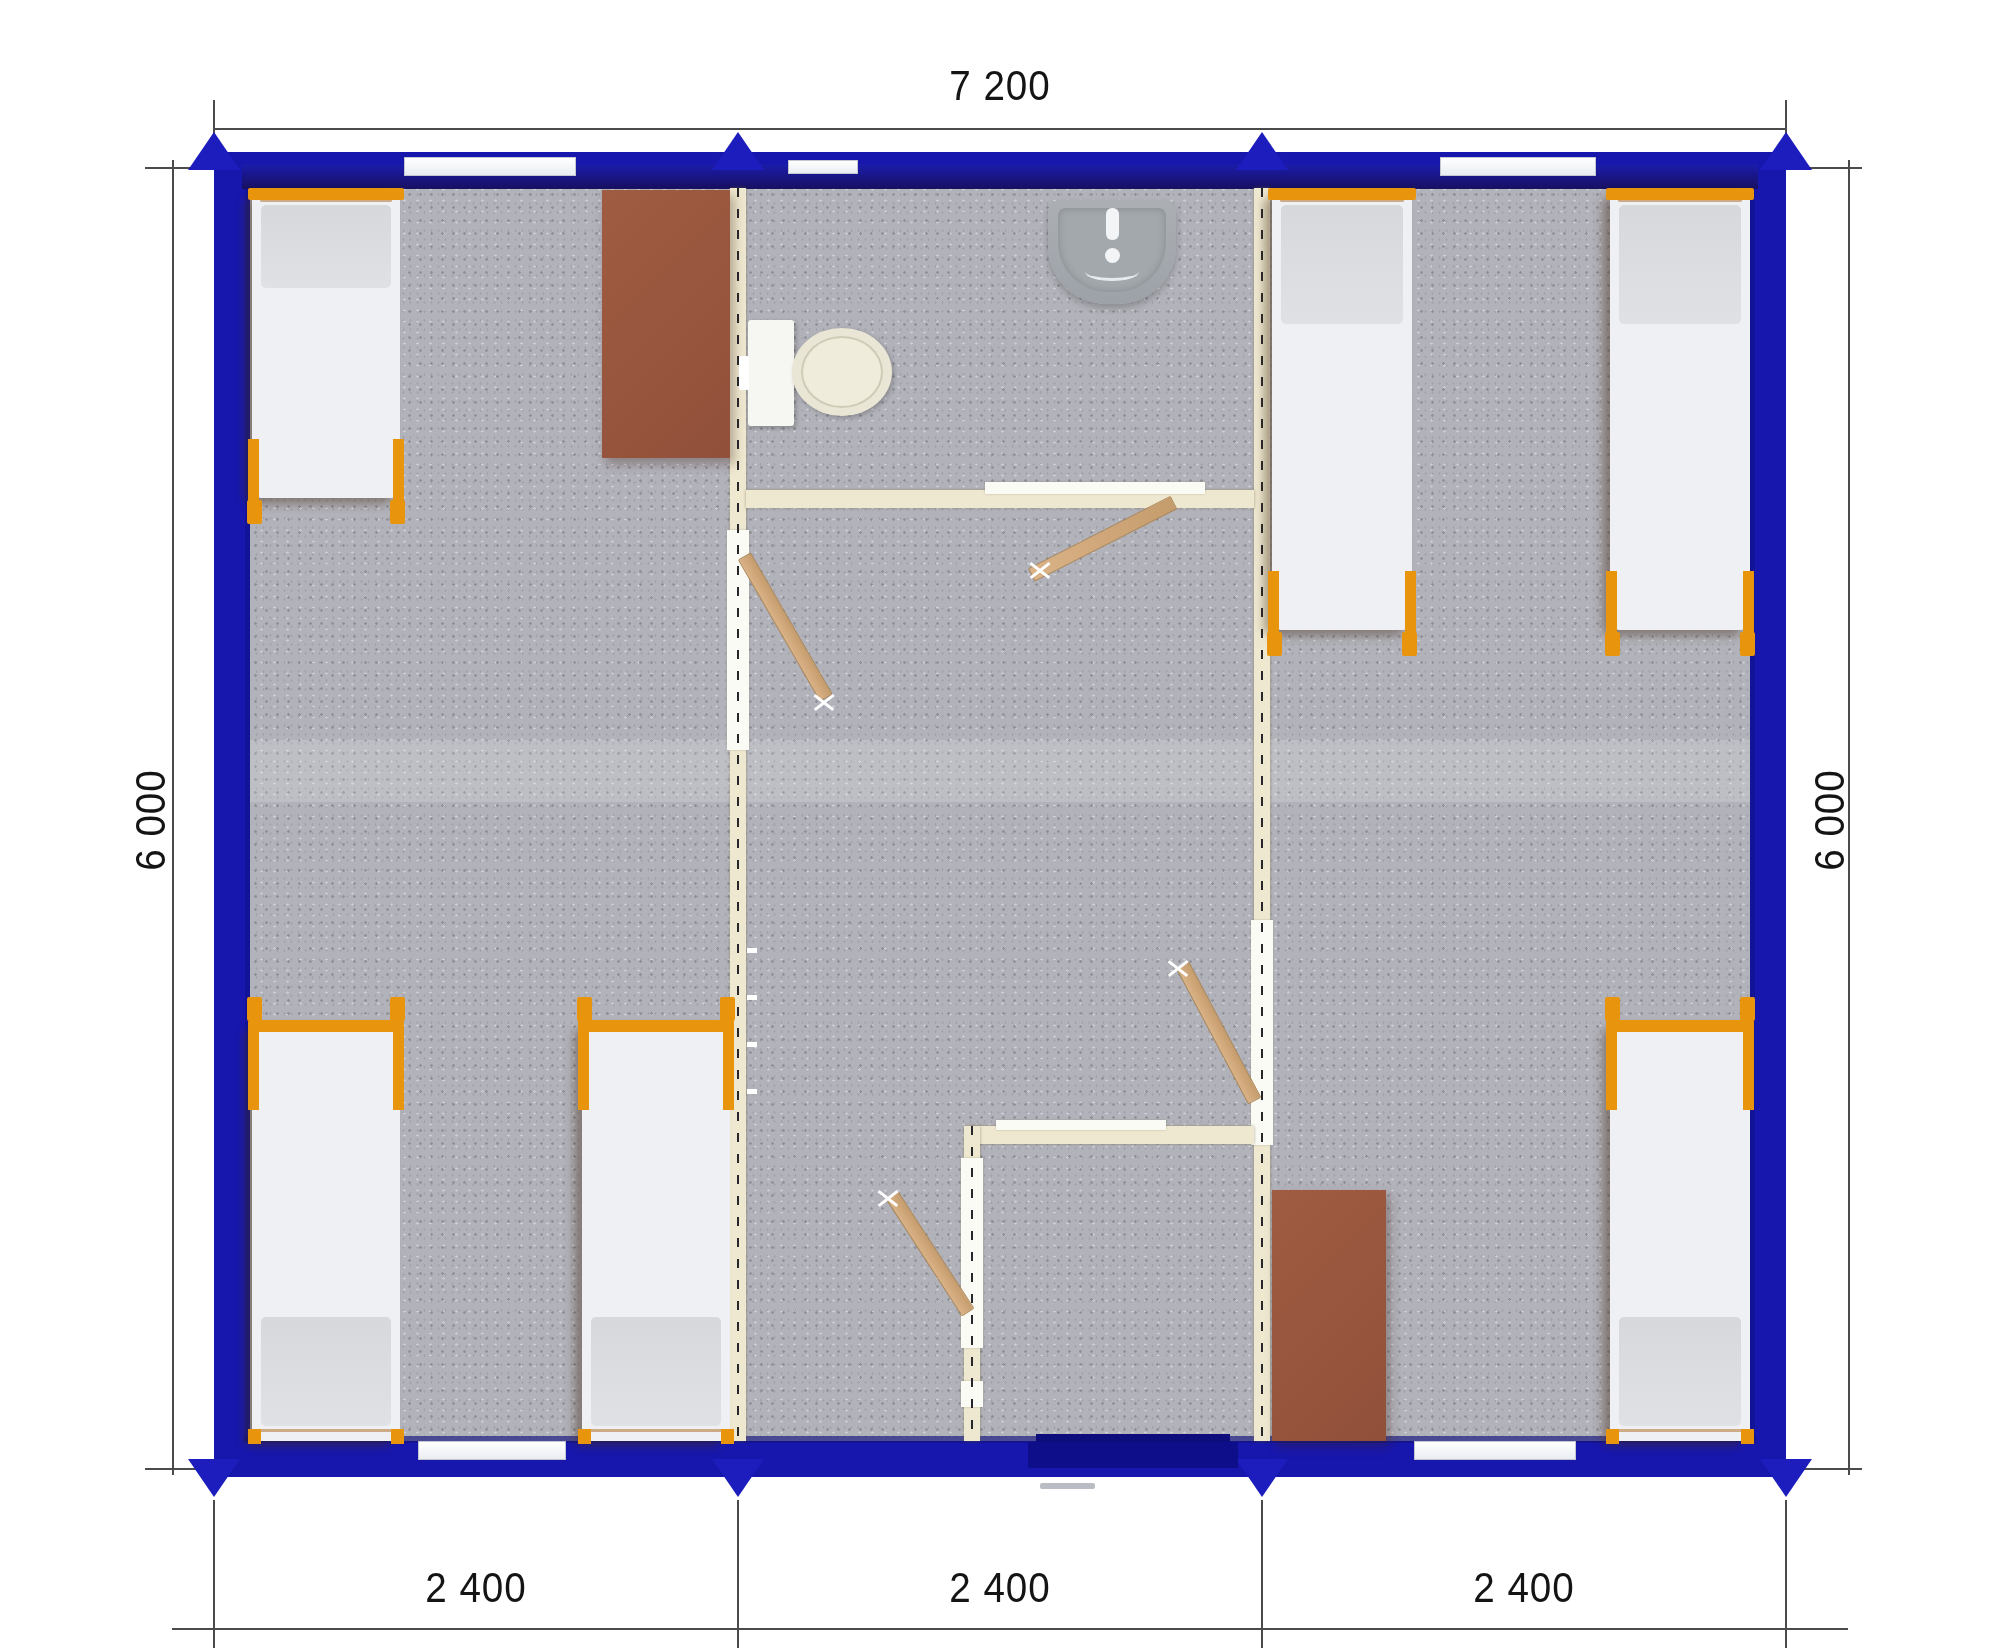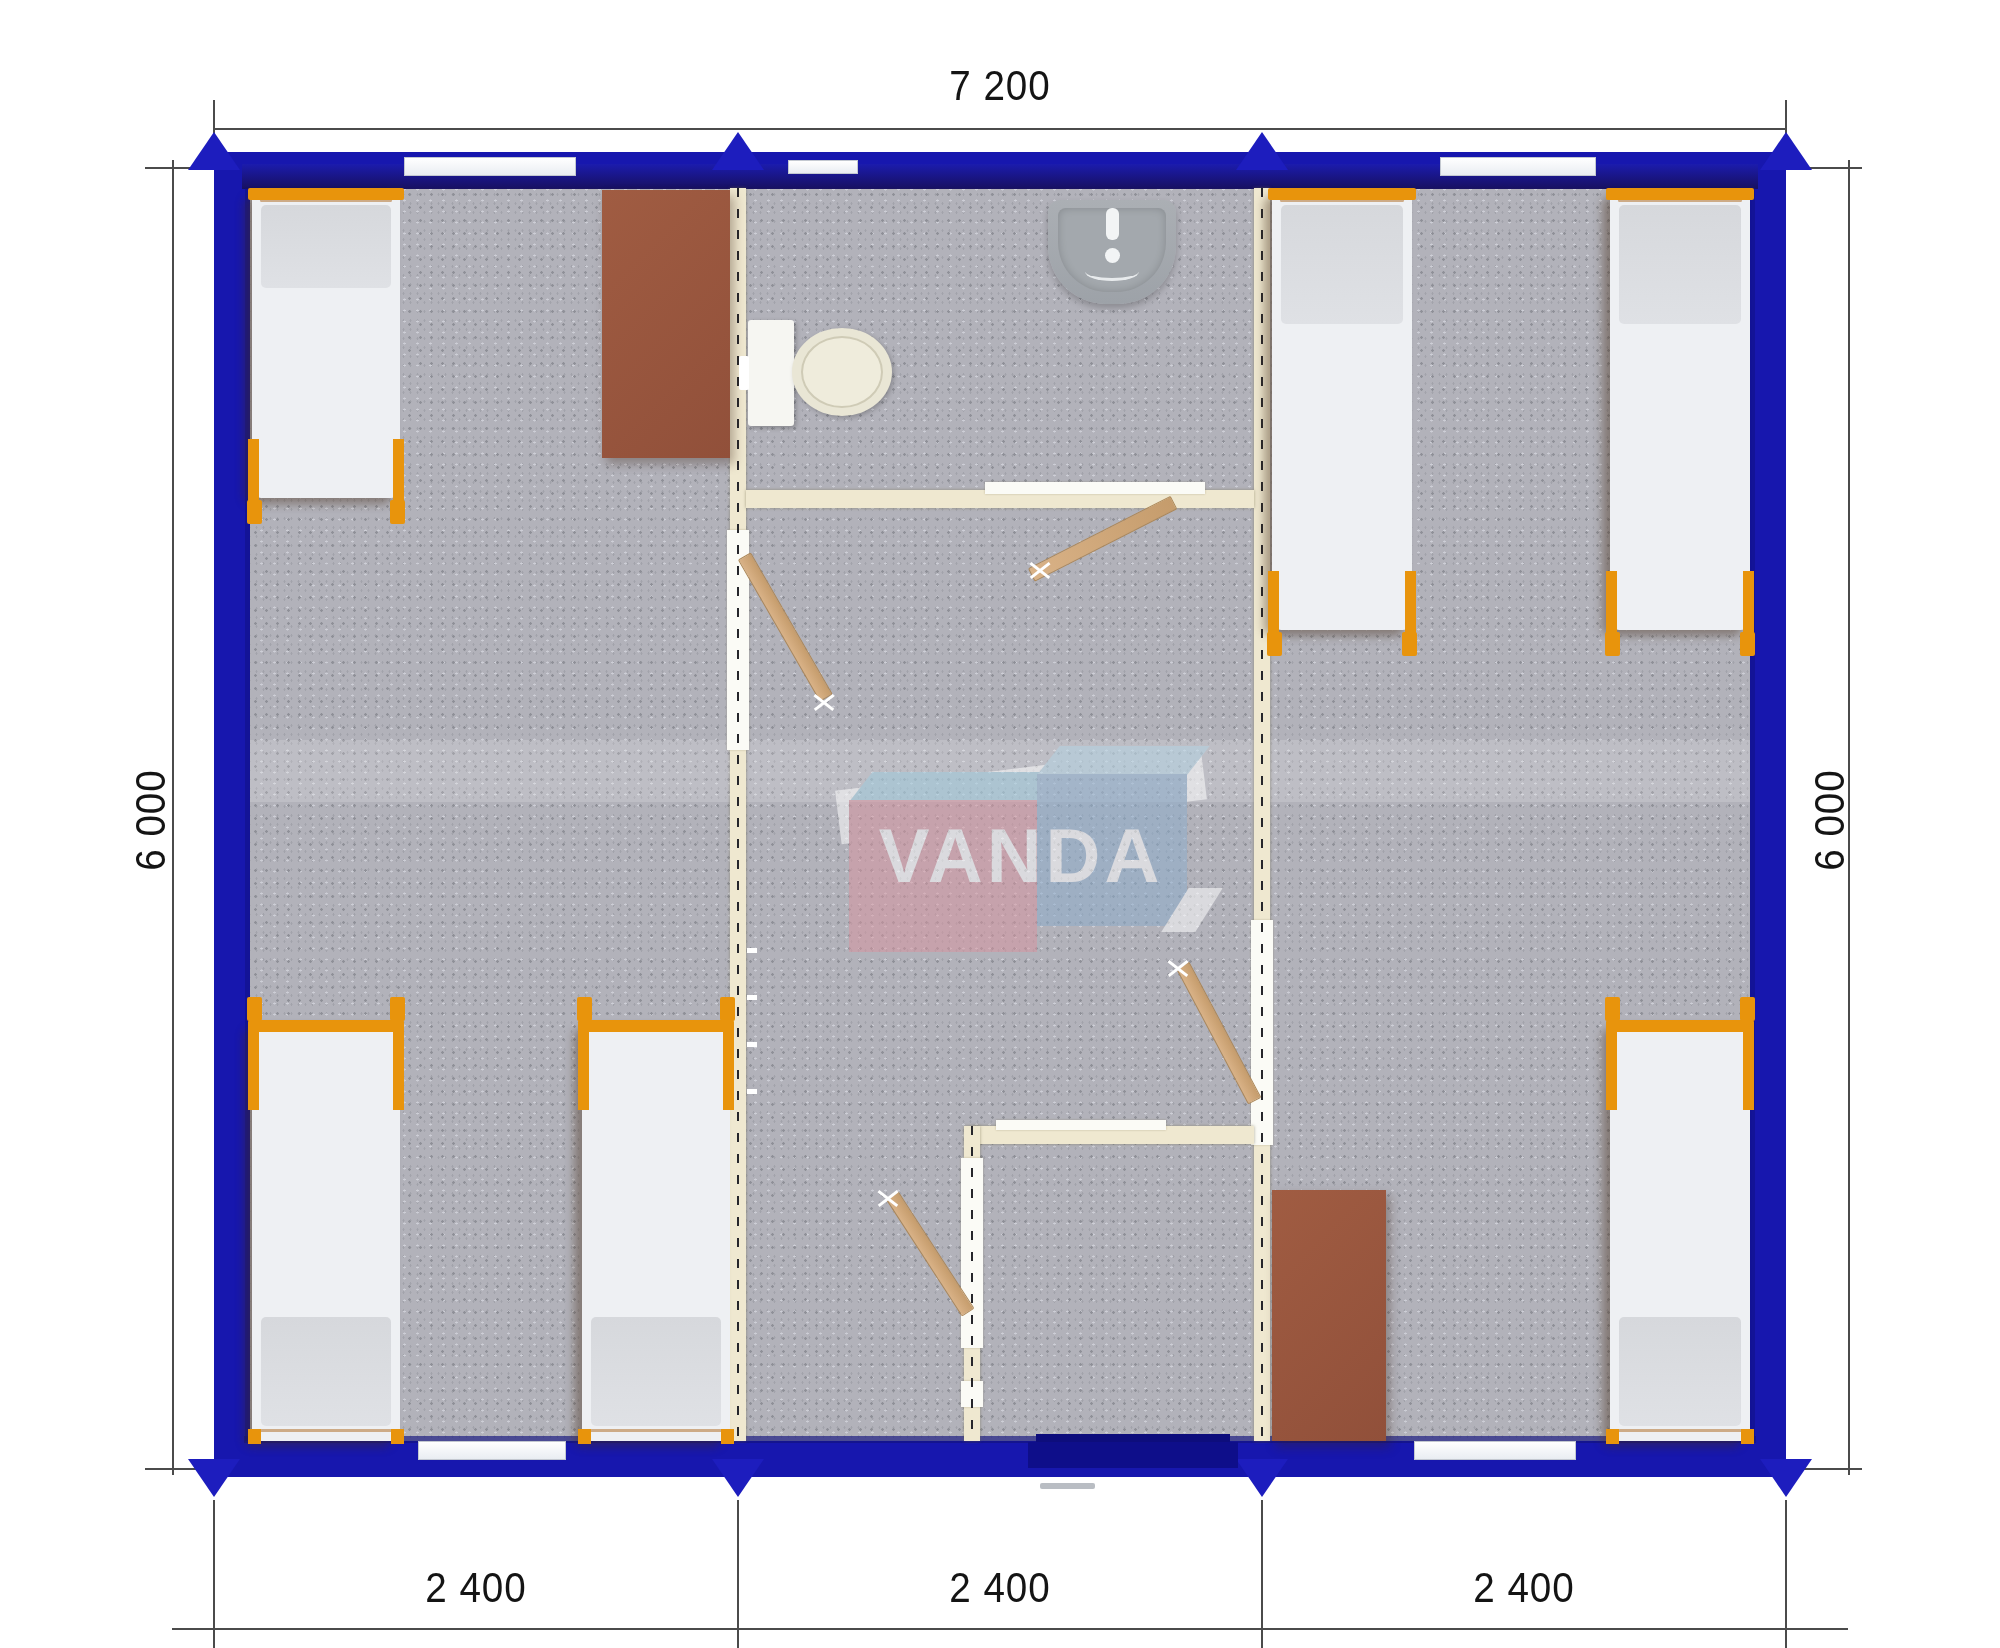--- a/index.html
+++ b/index.html
@@ -275,24 +275,15 @@
     <div class="toilet-bowl">
       <div class="toilet-seat"></div>
     </div>
     <div class="sink">
       <div class="sink-basin"></div>
       <div class="faucet-bar"></div>
       <div class="faucet-dot"></div>
       <div class="drain-arc"></div>
     </div>
 
-    <div class="wm">
-      <div class="wm-band"></div>
-      <div class="wm-pink-top"></div>
-      <div class="wm-pink"></div>
-      <div class="wm-blue-top"></div>
-      <div class="wm-blue"></div>
-      <div class="wm-tail"></div>
-      <div class="wm-text">VANDA</div>
-    </div>
 
   </div>
 </div>
 
 </body></html>

